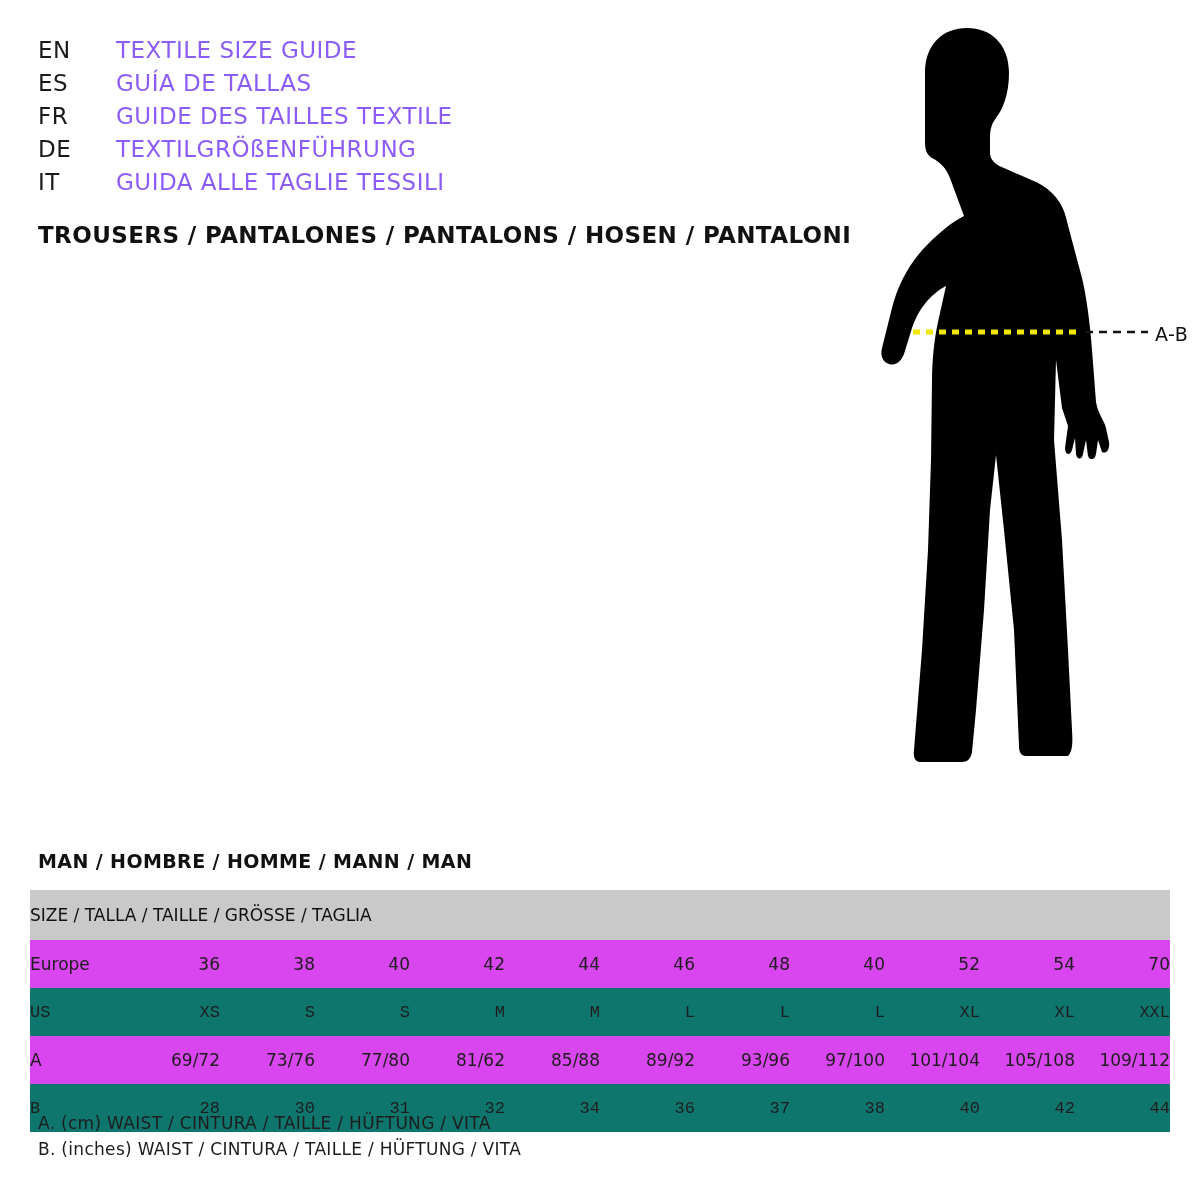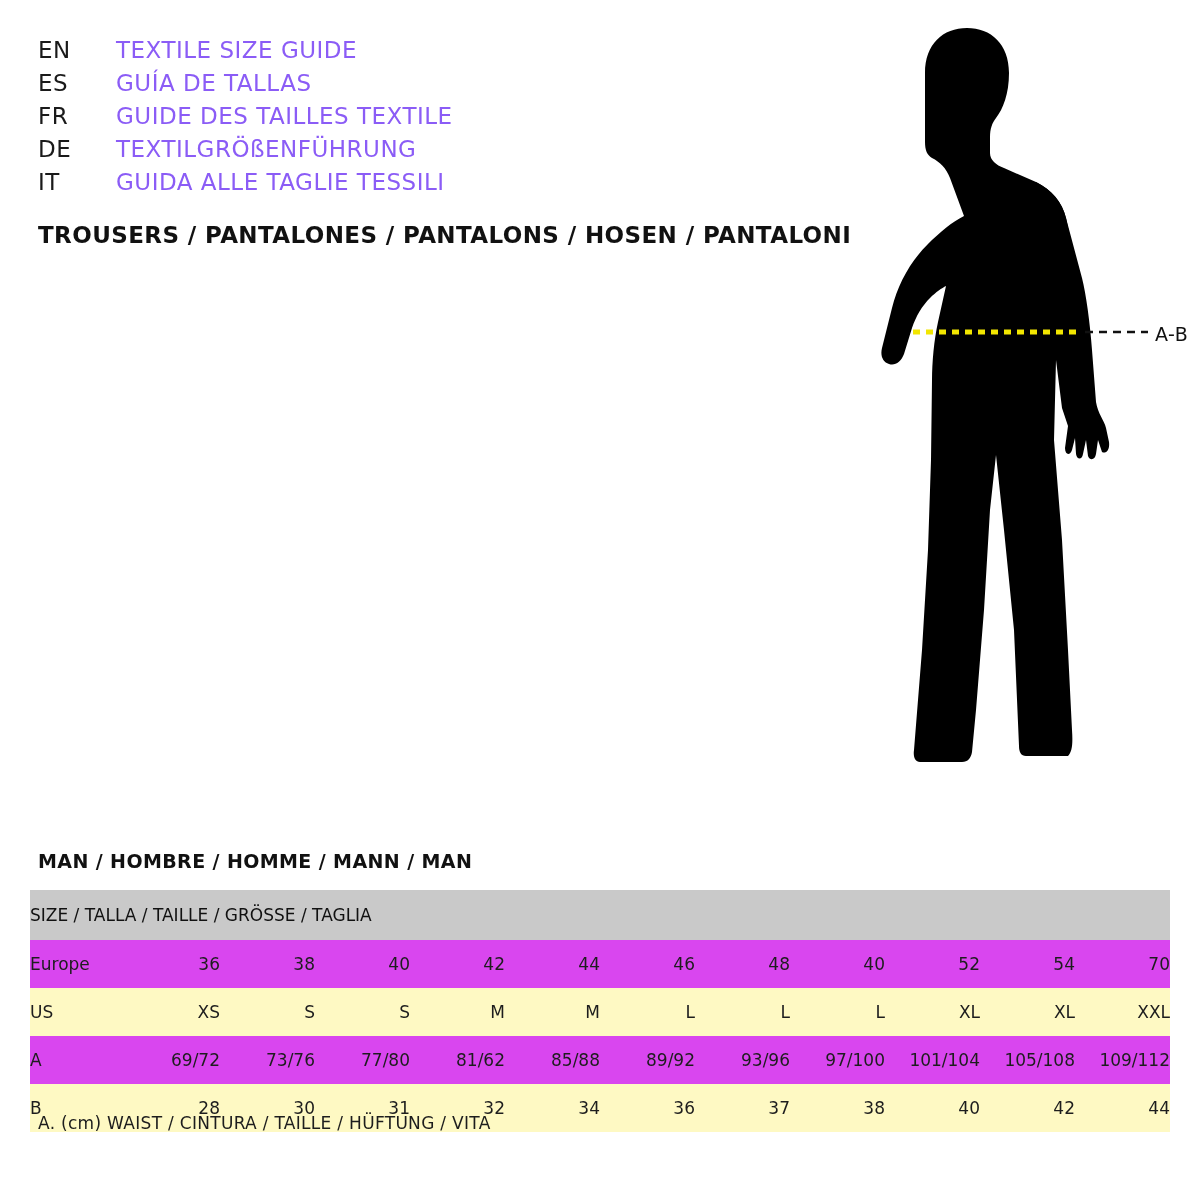--- a/index.html
+++ b/index.html
@@ -95,21 +95,22 @@
     height: 28px;
     padding: 10px 0;
   }
   tr.header-row td {
     background: #c9c9c9;
     font-size: 17px;
     color: #111;
     height: 30px;
   }
   tr.row-alt td {
-    background: #fef9c3;
+    background: #0f766e;
+    font-family: Liberation Mono, monospace;
   }
   tr.row-plain td {
     background: #d946ef;
   }
   td.label-cell {
     text-align: left;
     padding-left: 12px;
     width: 180px;
   }
   td.val-cell {
@@ -258,13 +259,14 @@
         <td class="val-cell">40</td>
         <td class="val-cell">42</td>
         <td class="val-cell">44</td>
       </tr>
     </tbody>
   </table>
 </div>
 
 <div class="footnotes">
   <div class="footnote">A. (cm) WAIST / CINTURA / TAILLE / HÜFTUNG / VITA</div>
+  <div class="footnote">B. (inches) WAIST / CINTURA / TAILLE / HÜFTUNG / VITA</div>
 </div>
 
 </body></html>

